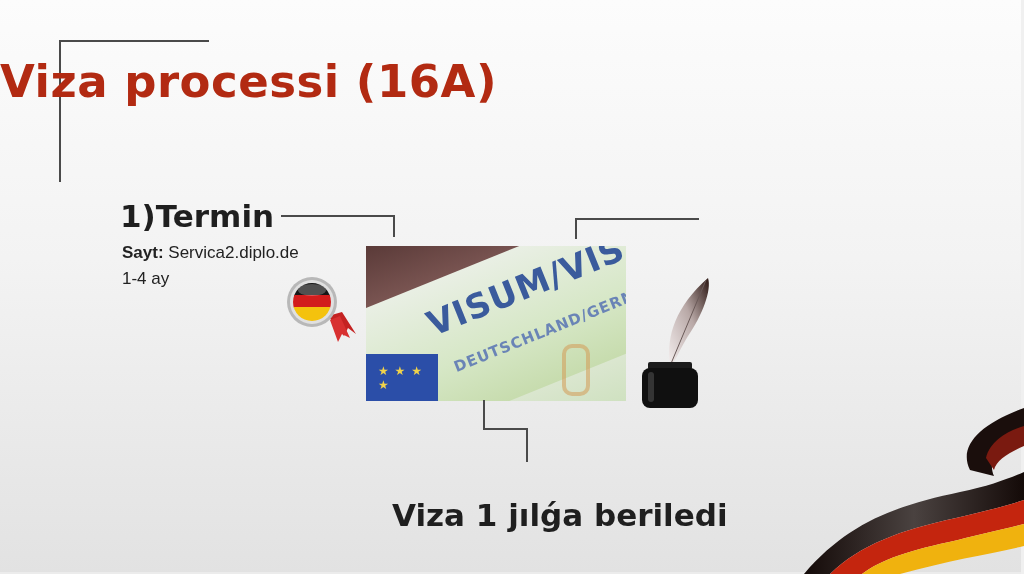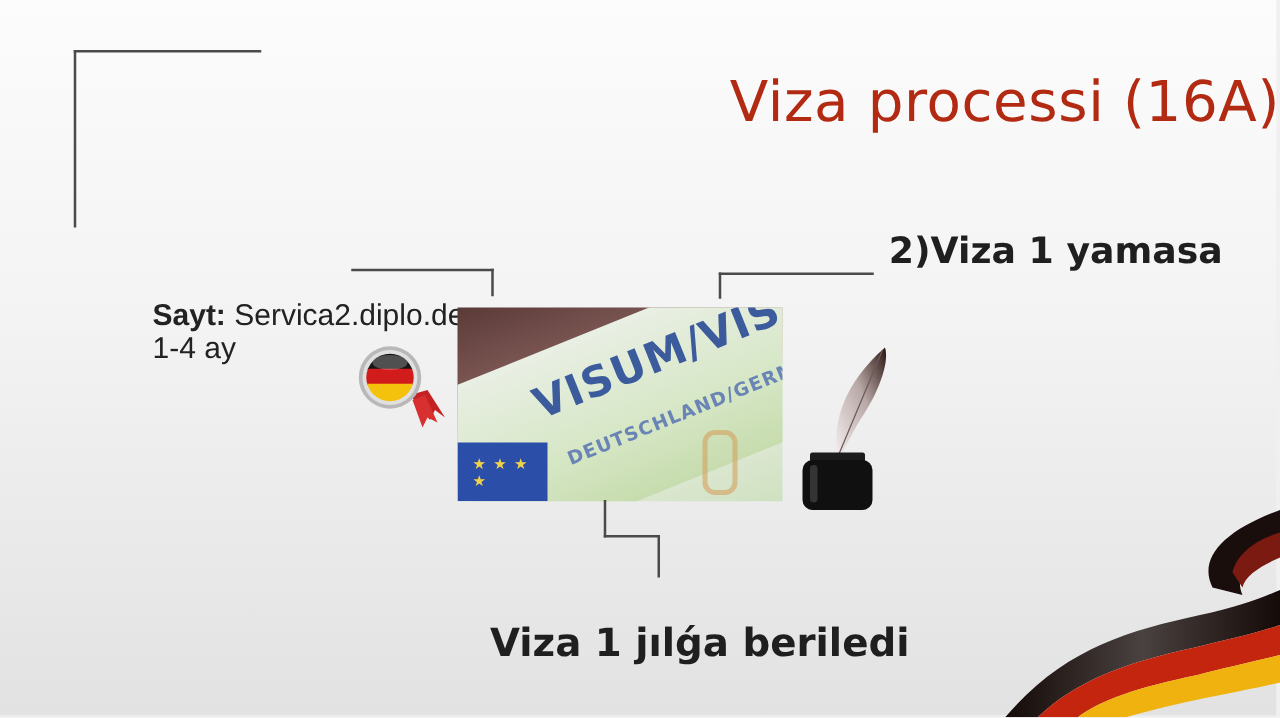--- a/index.html
+++ b/index.html
@@ -9,30 +9,30 @@
     }
     .slide {
       position: relative; width: 1024px; height: 574px;
       background: linear-gradient(180deg, #fcfcfc 0%, #f3f3f3 45%, #e2e2e2 100%);
       box-shadow: inset -3px 0 0 #f0f0f0, inset 0 -2px 0 #ececec;
       overflow: hidden;
     }
     .line { position: absolute; background: #4a4a4a; }
     .title {
       position: absolute; left: 0; width: 1024px; top: 52px;
-      text-align: right; font-weight: normal; font-size: 45px;
+      text-align: left; font-weight: bold; font-size: 45px;
       color: #b22a12; letter-spacing: 0.5px; line-height: 60px;
     }
     .h-termin {
       position: absolute; left: 120px; top: 196px;
       font-size: 31px; font-weight: bold; color: #1f1f1f; line-height: 40px;
     }
     .termin-body {
       position: absolute; left: 122px; top: 240px;
-      font-family: "Liberation Sans", sans-serif; font-size: 24px; color: #222; line-height: 26px;
+      font-family: "Liberation Sans", sans-serif; font-size: 17px; color: #222; line-height: 26px;
     }
     .termin-body b { font-weight: bold; }
     .h-viza2 {
       position: absolute; left: 711px; top: 179px;
       font-size: 29px; font-weight: bold; color: #1f1f1f; line-height: 42px;
     }
     .h-viza1 {
       position: absolute; left: 392px; top: 458px;
       font-size: 31px; font-weight: bold; color: #1f1f1f; line-height: 44px; margin-top: 35px;
     }
@@ -80,33 +80,33 @@
 </head>
 <body>
 
 <div class="slide">
 
   <div class="line" style="left:59px; top:40px; width:150px; height:2px;"></div>
   <div class="line" style="left:59px; top:40px; width:2px; height:142px;"></div>
 
   <div class="title">Viza processi (16A)</div>
 
+  <div class="h-termin">1)Termin</div>
   <div class="termin-body">
     <div>
       <b>Sayt:</b>
       <span>Servica2.diplo.de</span>
     </div>
     <div>1-4 ay</div>
   </div>
 
   <div class="line" style="left:281px; top:215px; width:114px; height:2px;"></div>
   <div class="line" style="left:393px; top:215px; width:2px; height:22px;"></div>
 
   <div class="h-viza2">
-    <div>2)Viza 1 yamasa</div>
   </div>
 
   <div class="line" style="left:575px; top:218px; width:124px; height:2px;"></div>
   <div class="line" style="left:575px; top:218px; width:2px; height:21px;"></div>
 
   <div class="visa-photo">
     <div class="card"></div>
     <div class="visum">VISUM/VISA</div>
     <div class="germany">DEUTSCHLAND/GERMANY</div>
     <div class="stamp"></div>

